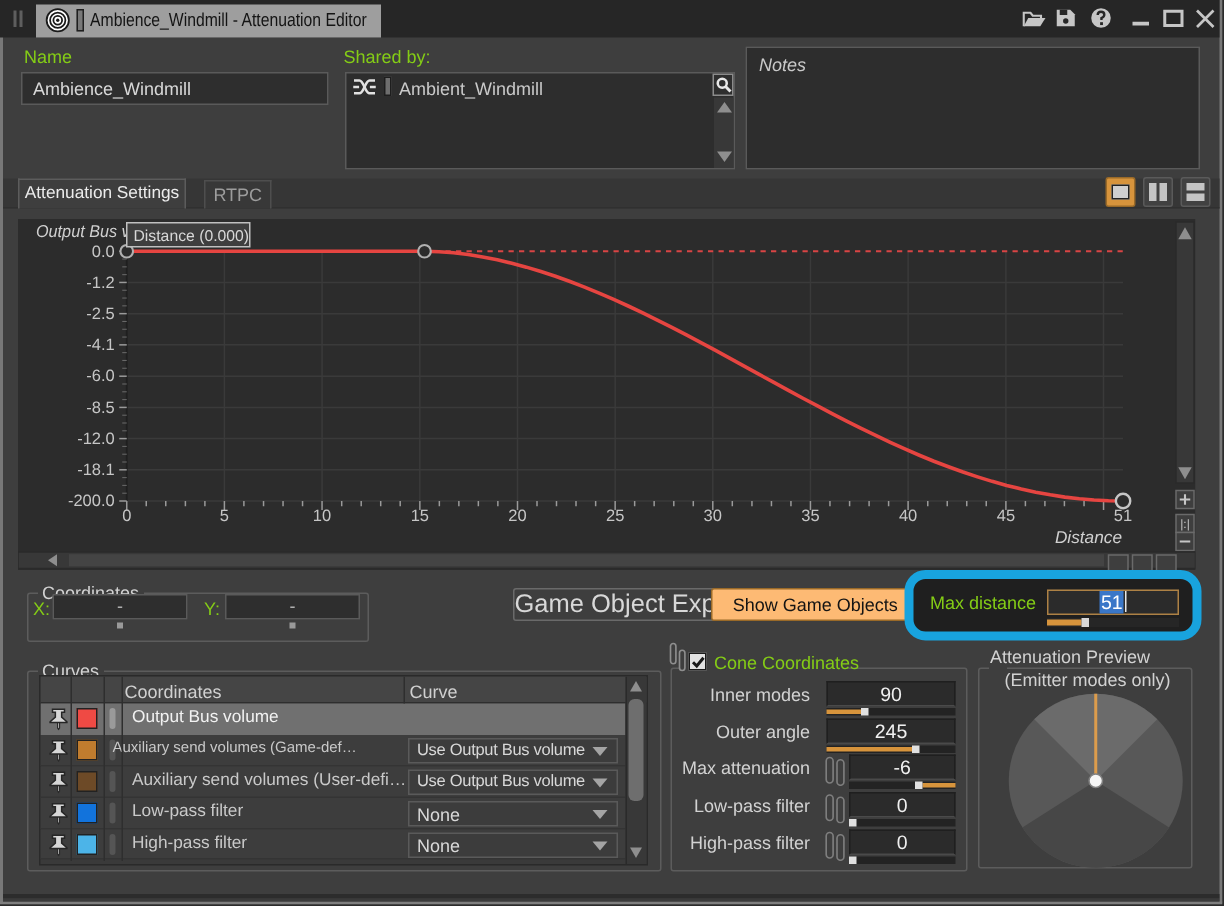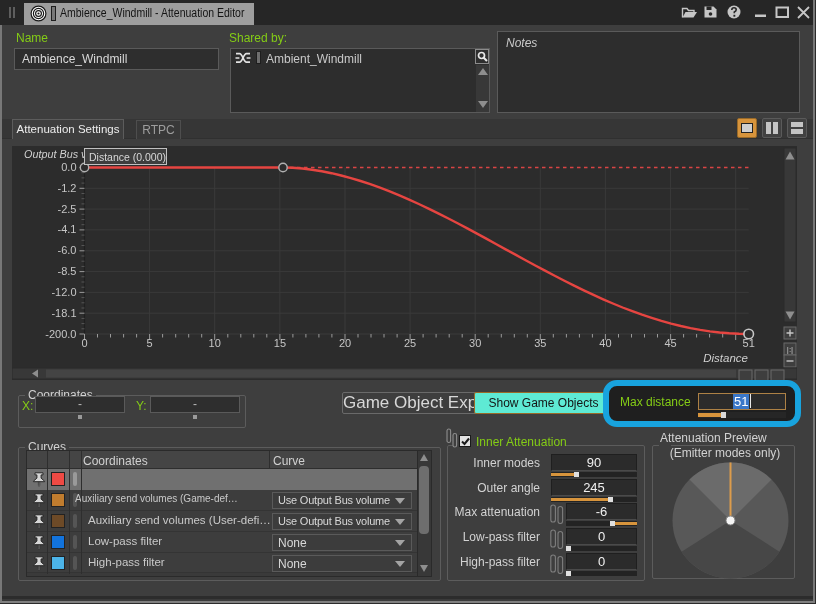--- a/index.html
+++ b/index.html
@@ -264,21 +264,21 @@
     <legend>Coordinates</legend>
   </fieldset>
   <div class="abs lbl" style="left:22px;top:399px;">X:</div>
   <div class="abs input" style="left:35px;top:396px;width:90px;height:17px;text-align:center;line-height:15px;color:#b8b8b8;">-</div>
   <div class="abs" style="left:78px;top:415px;width:4px;height:4px;background:#9a9a9a;"></div>
   <div class="abs lbl" style="left:136px;top:399px;">Y:</div>
   <div class="abs input" style="left:150px;top:396px;width:90px;height:17px;text-align:center;line-height:15px;color:#b8b8b8;">-</div>
   <div class="abs" style="left:193px;top:415px;width:4px;height:4px;background:#9a9a9a;"></div>
 
   <div class="abs" style="left:342px;top:392px;width:152px;height:22px;background:#3e3e3e;border:1px solid #6a6a6a;border-radius:2px;font-size:17px;color:#d8d8d8;text-align:center;line-height:20px;white-space:nowrap;">Game Object Explorer…</div>
-  <div class="abs" style="left:474px;top:392px;width:139px;height:22px;background:#5eead4;border:1px solid #9a6a28;border-radius:2px;font-size:12px;color:#141414;text-align:center;line-height:20px;">Show Game Objects</div>
+  <div class="abs" style="left:474px;top:392px;width:139px;height:22px;background:#fdba74;border:1px solid #9a6a28;border-radius:2px;font-size:12px;color:#141414;text-align:center;line-height:20px;">Show Game Objects</div>
 
   <div class="abs" style="left:603px;top:380px;width:198px;height:47px;background:#1f1f1f;border:6px solid #18a3de;border-radius:14px;"></div>
   <div class="abs lbl" style="left:620px;top:395px;">Max distance</div>
   <div class="abs" style="left:698px;top:393px;width:88px;height:17px;background:#2b2b2b;border:1px solid #ad8145;"></div>
   <div class="abs" style="left:733px;top:394px;width:16px;height:15px;background:#3a77c8;"></div>
   <div class="abs" style="left:734px;top:395px;font-size:13px;line-height:13px;color:#ffffff;">51</div>
   <div class="abs" style="left:750px;top:394px;width:1px;height:14px;background:#e8e8e8;"></div>
   <div class="abs" style="left:698px;top:412px;width:88px;height:6px;background:#262626;"></div>
   <div class="abs" style="left:698px;top:413px;width:23px;height:4px;background:#d7943c;"></div>
   <div class="abs" style="left:721px;top:412px;width:5px;height:6px;background:#d8d8d8;"></div>
@@ -290,20 +290,21 @@
 <div class="abs" style="left:0;top:0;width:404px;height:18px;background:#454545;border-bottom:1px solid #2e2e2e;"></div>
 <div class="abs" style="left:56px;top:3px;font-size:12px;color:#d0d0d0;">Coordinates</div>
 <div class="abs" style="left:246px;top:3px;font-size:12px;color:#d0d0d0;">Curve</div>
 <div class="abs" style="left:0;top:18px;width:390px;height:21px;background:#707070;"></div>
 <div class="abs" style="left:5px;top:21px;width:13px;height:15px;"><svg width="14" height="15" viewBox="0 0 14 15">
           <path d="M6.4 9.3 h1.3 v4 l-0.65 1 l-0.65 -1 Z" fill="#cfcfcf" stroke="#2a2a2a" stroke-width="0.8"></path>
           <path d="M3 0.8 h8 v2.1 h-1.9 v3.2 l3.5 3.1 v0.5 h-11.2 v-0.5 l3.5 -3.1 v-3.2 h-1.9 Z" fill="#d6d6d6" stroke="#262626" stroke-width="1" stroke-linejoin="miter"></path>
         </svg></div>
 <div class="abs" style="left:24px;top:21px;width:14px;height:14px;background:#ef4a44;border:1px solid #222;"></div>
 <div class="abs" style="left:46px;top:21px;width:4px;height:14px;background:#9a9a9a;border-radius:2px;"></div>
+<div class="abs" style="left:61px;top:21px;font-size:11.5px;color:#f2f2f2;white-space:nowrap;overflow:hidden;width:182px;">Output Bus volume</div>
 <div class="abs" style="left:0;top:39px;width:390px;height:21px;background:#3d3d3d;border-bottom:1px solid #343434;"></div>
 <div class="abs" style="left:5px;top:42px;width:13px;height:15px;"><svg width="14" height="15" viewBox="0 0 14 15">
           <path d="M6.4 9.3 h1.3 v4 l-0.65 1 l-0.65 -1 Z" fill="#cfcfcf" stroke="#2a2a2a" stroke-width="0.8"></path>
           <path d="M3 0.8 h8 v2.1 h-1.9 v3.2 l3.5 3.1 v0.5 h-11.2 v-0.5 l3.5 -3.1 v-3.2 h-1.9 Z" fill="#d6d6d6" stroke="#262626" stroke-width="1" stroke-linejoin="miter"></path>
         </svg></div>
 <div class="abs" style="left:24px;top:42px;width:14px;height:14px;background:#c07c2e;border:1px solid #222;"></div>
 <div class="abs" style="left:46px;top:42px;width:4px;height:14px;background:#555555;border-radius:2px;"></div>
 <div class="abs" style="left:48px;top:42px;font-size:10px;color:#c9c9c9;white-space:nowrap;overflow:hidden;width:182px;">Auxiliary send volumes (Game-def…</div>
 <div class="abs" style="left:245px;top:41px;width:140px;height:17px;background:#3c3c3c;border:1px solid #5a5a5a;"></div>
 <div class="abs" style="left:251px;top:43px;font-size:11px;letter-spacing:-0.2px;color:#d8d8d8;white-space:nowrap;">Use Output Bus volume</div>
@@ -356,21 +357,21 @@
     </fieldset>
   <div class="abs" style="left:457px;top:434px;width:108px;height:14px;background:#3e3e3e;"></div>
   <svg class="abs" style="left:446px;top:428px;" width="13" height="22" viewBox="0 0 13 22">
       <rect x="1" y="1" width="3.6" height="13.5" rx="1.8" fill="#3e3e3e" stroke="#8e8e8e" stroke-width="1.1"></rect>
       <rect x="7" y="5.5" width="3.6" height="13.5" rx="1.8" fill="#3e3e3e" stroke="#8e8e8e" stroke-width="1.1"></rect>
     </svg>
   <div class="abs" style="left:459px;top:435px;width:12px;height:12px;background:#e2e2e2;border:1px solid #1a1a1a;"></div>
   <svg class="abs" style="left:460px;top:436px;" width="11" height="11" viewBox="0 0 11 11">
       <path d="M2 5.5 L4.5 8 L9 2.5" stroke="#1a1a1a" stroke-width="2" fill="none"></path>
     </svg>
-  <div class="abs lbl" style="left:476px;top:435px;">Inner Attenuation</div>
+  <div class="abs lbl" style="left:476px;top:435px;">Cone Coordinates</div>
   <div class="abs" id="conerows">
 <div class="abs" style="left:440px;top:456px;width:100px;height:14px;font-size:12px;color:#d2d2d2;text-align:right;">Inner modes</div>
 <div class="abs" style="left:551px;top:454px;width:86px;height:17px;background:#2b2b2b;border:1px solid #1f1f1f;border-bottom-color:#4a4a4a;font-size:13px;color:#f0f0f0;text-align:center;line-height:15px;">90</div>
 <div class="abs" style="left:551px;top:472px;width:86px;height:5px;background:#232323;"></div>
 <div class="abs" style="left:551px;top:473px;width:22.5px;height:3px;background:#d7943c;"></div>
 <div class="abs" style="left:573.5px;top:472px;width:5px;height:5px;background:#e0e0e0;"></div>
 <div class="abs" style="left:440px;top:481px;width:100px;height:14px;font-size:12px;color:#d2d2d2;text-align:right;">Outer angle</div>
 <div class="abs" style="left:551px;top:479px;width:86px;height:17px;background:#2b2b2b;border:1px solid #1f1f1f;border-bottom-color:#4a4a4a;font-size:13px;color:#f0f0f0;text-align:center;line-height:15px;">245</div>
 <div class="abs" style="left:551px;top:497px;width:86px;height:5px;background:#232323;"></div>
 <div class="abs" style="left:551px;top:498px;width:57px;height:3px;background:#d7943c;"></div>

